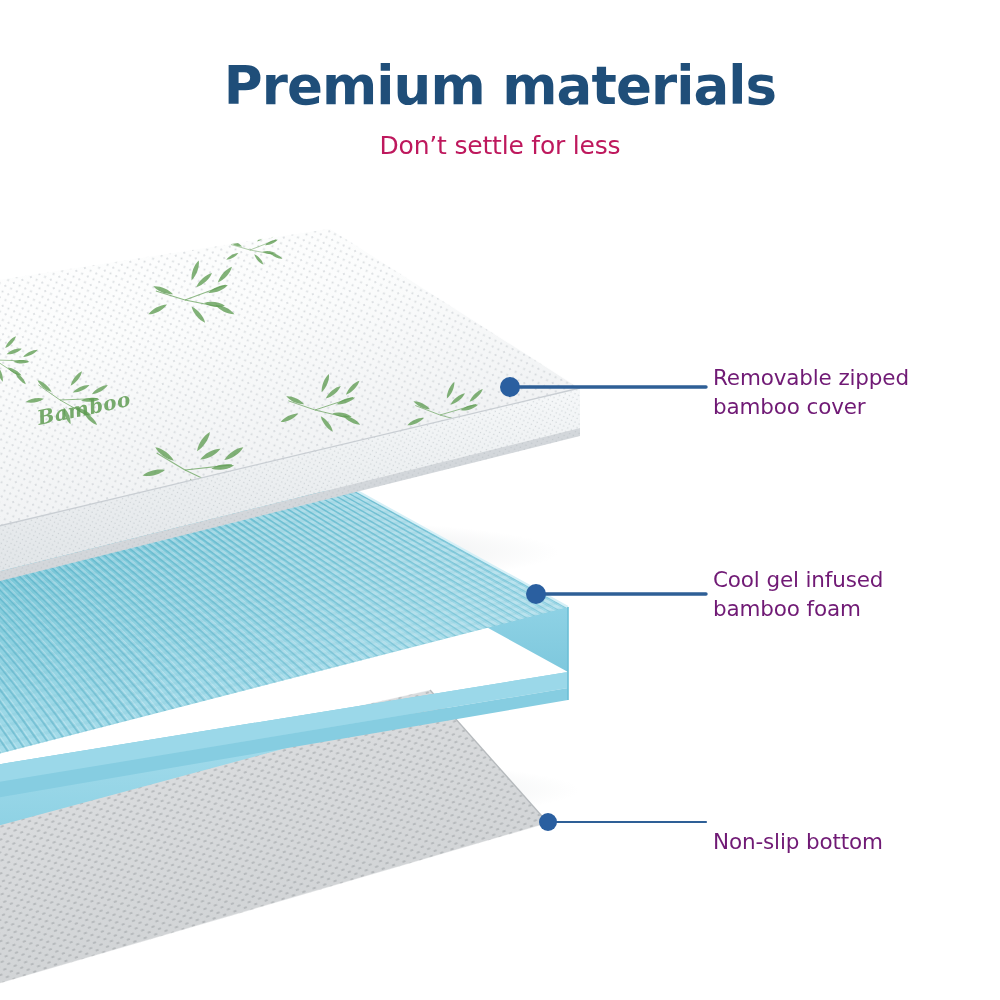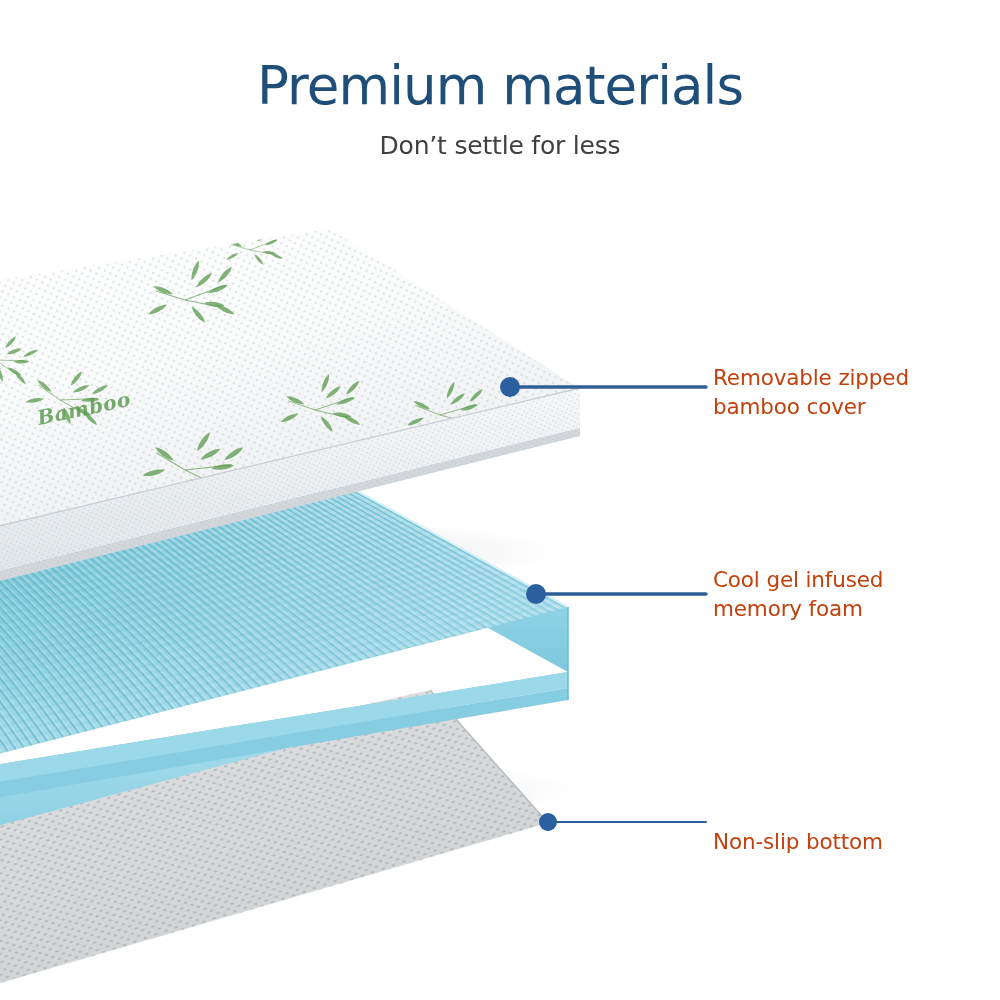--- a/index.html
+++ b/index.html
@@ -31,33 +31,33 @@
     top: 0;
     width: 1000px;
     text-align: center;
     z-index: 40;
   }
   .title {
     margin: 0;
     padding-top: 58px;
     font-family: "DejaVu Sans", "Liberation Sans", sans-serif;
     font-size: 53px;
-    font-weight: normal;
+    font-weight: bold;
     letter-spacing: -0.9px;
     line-height: 1.06;
     color: #1f4e79;
   }
   .subtitle {
     margin: 0;
     padding-top: 17px;
     font-family: "DejaVu Sans", "Liberation Sans", sans-serif;
     font-size: 25px;
     font-weight: normal;
     letter-spacing: -0.2px;
-    color: #404040;
+    color: #be185d;
   }
 
   
   #product {
     position: absolute;
     left: 0;
     top: 0;
     width: 1000px;
     height: 1000px;
     z-index: 10;
@@ -69,21 +69,21 @@
     left: 0; top: 0;
     width: 1000px; height: 1000px;
     z-index: 30;
     pointer-events: none;
   }
   .callout-text {
     position: absolute;
     font-family: "DejaVu Sans", "Liberation Sans", sans-serif;
     font-size: 21.5px;
     line-height: 1.33;
-    color: #c2410c;
+    color: #701a75;
     letter-spacing: -0.15px;
     white-space: pre-line;
     pointer-events: auto;
   }
   #callout-text-0 { left: 713px; top: 364px; }
   #callout-text-1 { left: 713px; top: 566px; }
   #callout-text-2 { left: 713px; top: 808px; margin-top: 20px; }
 </style>
 </head>
 <body>
@@ -608,17 +608,17 @@
         <circle cx="536" cy="594" r="10" fill="#2a5fa0"></circle>
         <line x1="548" y1="822" x2="706" y2="822" stroke="#2e5f96" stroke-width="2.2" stroke-linecap="round"></line>
         <circle cx="548" cy="822" r="9" fill="#2a5fa0"></circle>
       </g>
   </svg>
 
   <div>
     <div class="callout-text" id="callout-text-0">Removable zipped
 bamboo cover</div>
     <div class="callout-text" id="callout-text-1">Cool gel infused
-memory foam</div>
+bamboo foam</div>
     <div class="callout-text" id="callout-text-2">Non-slip bottom</div>
   </div>
 
 </div>
 
 </body></html>

